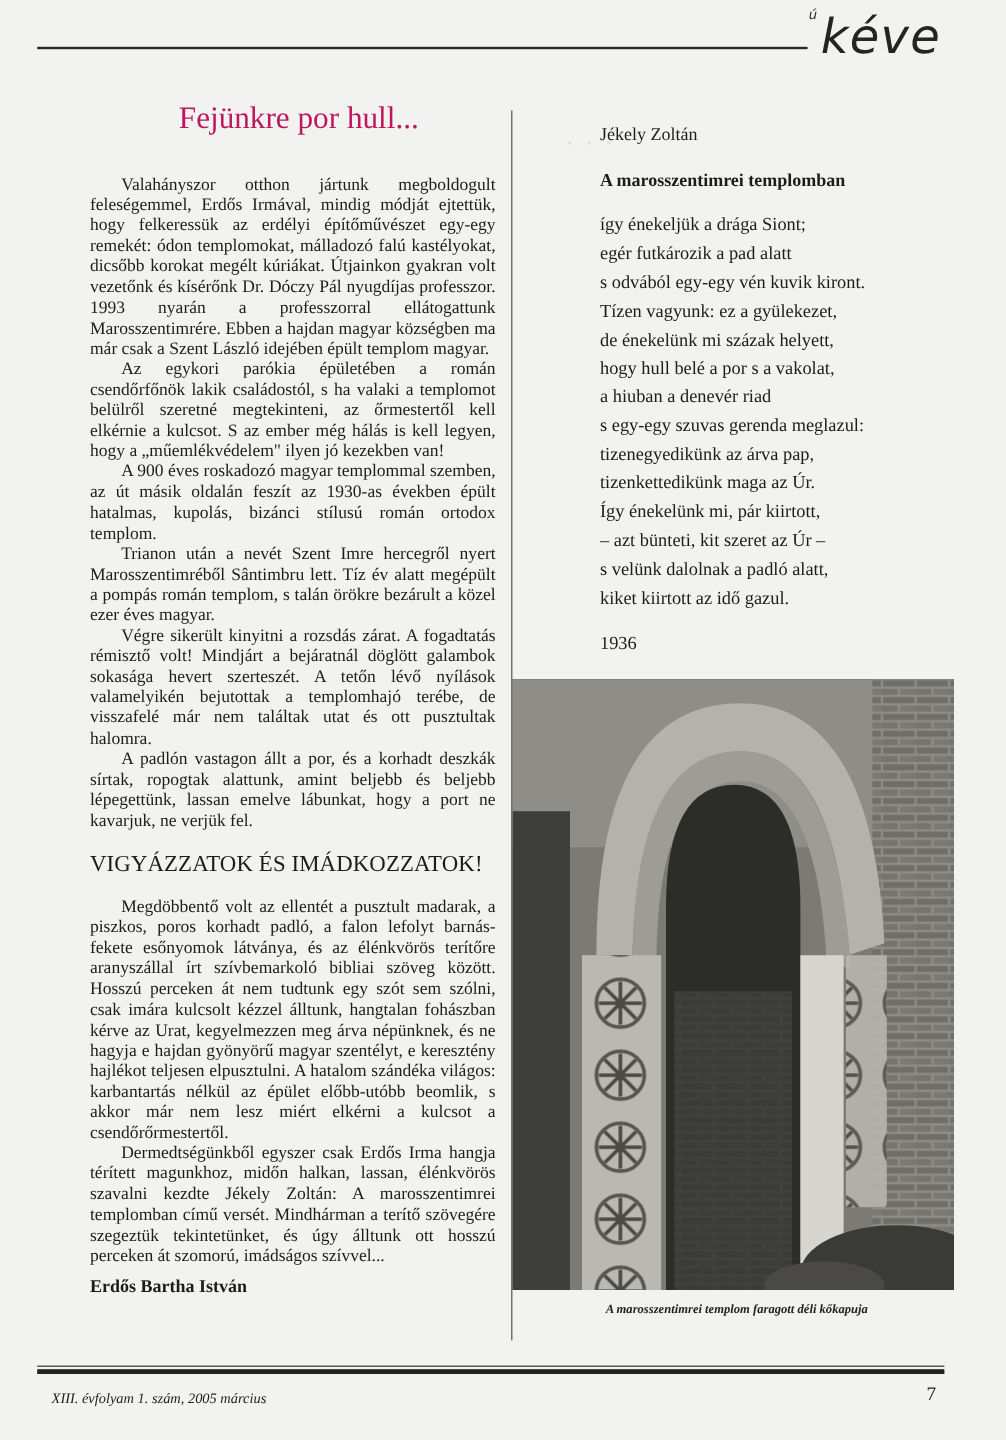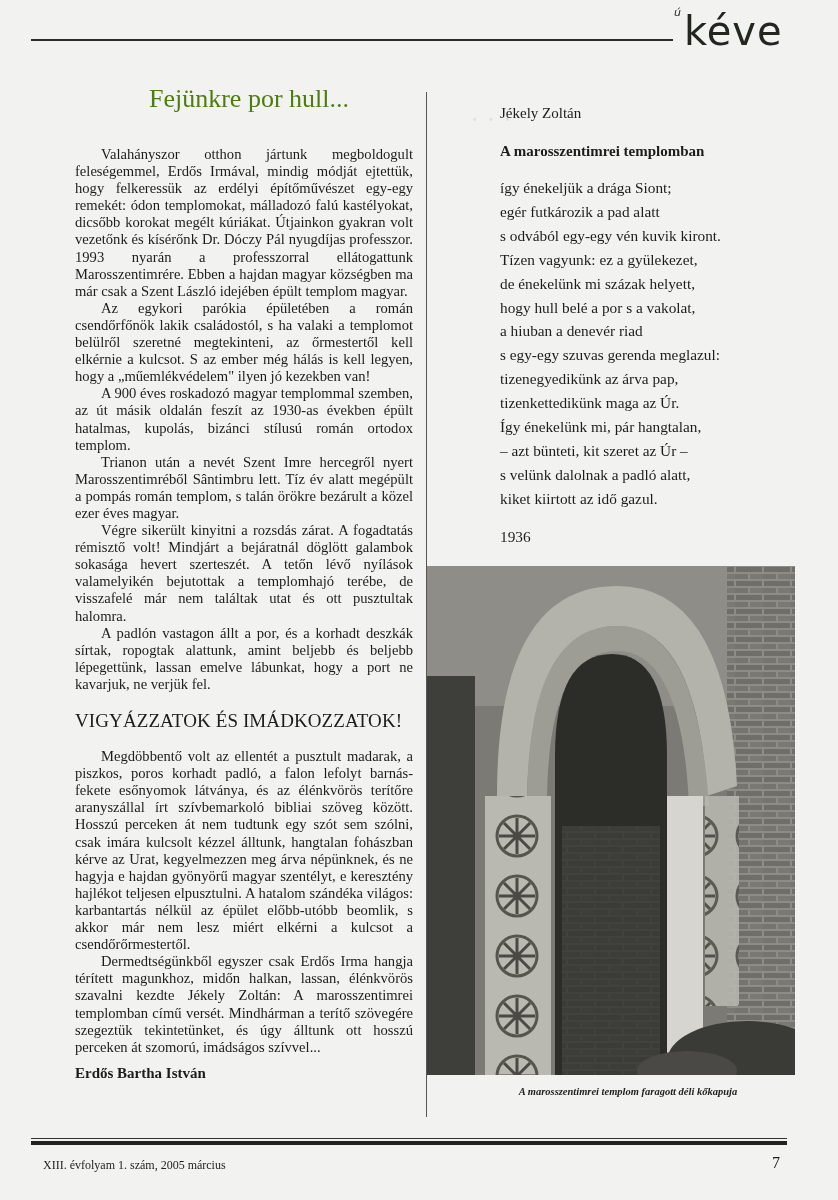--- a/index.html
+++ b/index.html
@@ -15,35 +15,35 @@
   .header-rule {
     position: absolute; left: 31px; top: 39px; width: 642px; height: 2px;
     background: #2a2a2a;
   }
   .logo-small {
     position: absolute; left: 674px; top: 6px; font-size: 11px; font-style: italic;
     color: #2a2a2a; font-family: "DejaVu Sans", sans-serif;
   }
   .logo {
     position: absolute; left: 684px; top: 8px;
-    font-family: "DejaVu Sans", sans-serif; 
+    font-family: "DejaVu Sans", sans-serif; font-style: italic;
     font-size: 40px; color: #22261f; letter-spacing: 1px;
   }
 
   
   .col-divider {
     position: absolute; left: 426px; top: 92px; width: 1px; height: 1025px;
     background: #555;
   }
 
   
   .left-col { position: absolute; left: 75px; top: 84px; width: 338px; }
   .article-title {
     font-size: 26px; text-align: center; margin: 0 0 32px 0; padding-left: 10px;
-    font-weight: normal; color: #4d7c0f;
+    font-weight: normal; color: #be185d;
   }
   .para {
     font-size: 14.6px; line-height: 17.1px; text-align: justify;
     text-indent: 26px; margin: 0; hyphens: none;
   }
   .shout {
     font-size: 19px; line-height: 17.1px; margin: 19px 0 19px 0; text-indent: 0;
     letter-spacing: 0.1px;
   }
   .signature {
@@ -58,34 +58,34 @@
   .poem-line { white-space: nowrap; }
   .poem-year { font-size: 15.3px; margin-top: 17px; }
 
   
   .photo {
     position: absolute; left: 427px; top: 566px; width: 368px; height: 509px;
     background: #5a5a55; overflow: hidden;
   }
   .photo svg { display: block; }
   .caption {
-    position: absolute; left: 444px; top: 1086px; width: 368px;
+    position: absolute; left: 430px; top: 1086px; width: 368px;
     text-align: center; font-size: 10.5px; font-style: italic; font-weight: bold;
     color: #222;
   }
 
   
   .footer-rule-1 {
     position: absolute; left: 31px; top: 1138px; width: 756px; height: 1px; background: #333;
   }
   .footer-rule-2 {
     position: absolute; left: 31px; top: 1141px; width: 756px; height: 4px; background: #222;
   }
   .footer-left {
-    position: absolute; left: 43px; top: 1158px; font-size: 12px; color: #222;
+    position: absolute; left: 43px; top: 1158px; font-size: 12px; font-style: italic; color: #222;
   }
   .page-num {
     position: absolute; left: 772px; top: 1154px; font-size: 16px; color: #222;
   }
 
   
   .bleed {
     position: absolute; color: rgba(0,0,0,0.07); pointer-events: none;
   }
 </style>
@@ -127,21 +127,21 @@
         <div class="poem-line">így énekeljük a drága Siont;</div>
         <div class="poem-line">egér futkározik a pad alatt</div>
         <div class="poem-line">s odvából egy-egy vén kuvik kiront.</div>
         <div class="poem-line">Tízen vagyunk: ez a gyülekezet,</div>
         <div class="poem-line">de énekelünk mi százak helyett,</div>
         <div class="poem-line">hogy hull belé a por s a vakolat,</div>
         <div class="poem-line">a hiuban a denevér riad</div>
         <div class="poem-line">s egy-egy szuvas gerenda meglazul:</div>
         <div class="poem-line">tizenegyedikünk az árva pap,</div>
         <div class="poem-line">tizenkettedikünk maga az Úr.</div>
-        <div class="poem-line">Így énekelünk mi, pár hangtalan,</div>
+        <div class="poem-line">Így énekelünk mi, pár kiirtott,</div>
         <div class="poem-line">– azt bünteti, kit szeret az Úr –</div>
         <div class="poem-line">s velünk dalolnak a padló alatt,</div>
         <div class="poem-line">kiket kiirtott az idő gazul.</div>
       </div>
     <div class="poem-year">1936</div>
   </div>
 
   <div class="photo">
     <svg width="368" height="509" viewBox="0 0 368 509">
       <defs>

